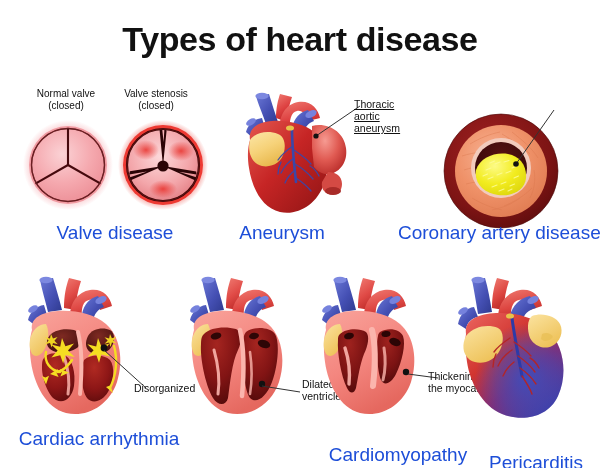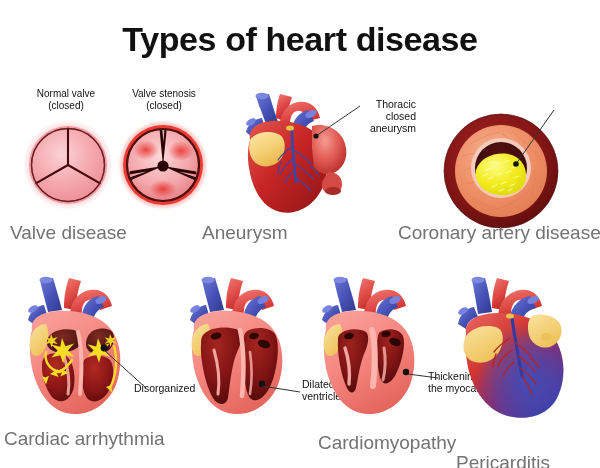--- a/index.html
+++ b/index.html
@@ -15,51 +15,51 @@
 
   .title{
     position:absolute;left:0;top:20px;width:600px;
     text-align:center;
     font-size:34px;font-weight:bold;letter-spacing:-0.4px;
     color:#111111;
   }
 
   .panel{position:absolute;}
   .caption{
-    position:absolute;width:100%;
-    font-size:19px;color:#737373;white-space:nowrap;
+    position:absolute;width:100%;text-align:center;
+    font-size:19px;color:#1d4ed8;white-space:nowrap;
   }
   .subcap{
     position:absolute;text-align:center;
     font-size:10px;line-height:12px;color:#111111;
   }
   .callout{
     position:absolute;
     font-size:10.5px;line-height:12.2px;color:#111111;
   }
-  .callout.center{text-align:right;}
+  .callout.center{text-align:left;text-decoration:underline;}
   .callout.left{text-align:left;}
   svg{display:block;overflow:visible;}
   .art{position:absolute;}
 </style>
 </head>
 <body>
 
 <div id="poster">
 
   <div class="title">Types of heart disease</div>
 
   <div class="panel" style="left:10px;top:88px;width:210px;height:160px;">
 
     <div class="subcap" style="left:8px;top:0px;width:96px;">
       <div>Normal valve</div>
       <div>(closed)</div>
     </div>
 
-    <div class="subcap" style="left:104px;top:0px;width:100px;">
+    <div class="subcap" style="left:96px;top:0px;width:100px;">
       <div>Valve stenosis</div>
       <div>(closed)</div>
     </div>
 
     <div class="art" style="left:11px;top:30px;">
       <svg width="94" height="94" viewBox="0 0 94 94" aria-hidden="true">
         <defs>
           <radialGradient id="nvHalo" cx="50%" cy="50%" r="50%">
             <stop offset="70%" stop-color="#f7b6bb" stop-opacity="1"></stop>
             <stop offset="100%" stop-color="#f7b6bb" stop-opacity="0"></stop>
@@ -187,21 +187,21 @@
       </svg>
     </div>
 
     <svg class="art" style="left:86px;top:12px;" width="64" height="40" aria-hidden="true">
       <path d="M2 36 L46 6" stroke="#333333" stroke-width="1" fill="none"></path>
       <circle cx="2" cy="36" r="2.6" fill="#111111"></circle>
     </svg>
 
     <div class="callout center" style="left:126px;top:10px;width:62px;">
       <div>Thoracic</div>
-      <div>closed</div>
+      <div>aortic</div>
       <div>aneurysm</div>
     </div>
 
     <div class="caption" style="left:-26px;top:134px;width:160px;">Aneurysm</div>
   </div>
 
   <div class="panel" style="left:398px;top:88px;width:200px;height:160px;">
 
     <div class="art" style="left:44px;top:24px;">
       <svg width="118" height="118" viewBox="0 0 118 118" aria-hidden="true">
@@ -463,21 +463,21 @@
 
     <svg class="art" style="left:96px;top:96px;" width="36" height="14" aria-hidden="true">
       <path d="M2 6 L32 10" stroke="#333333" stroke-width="1" fill="none"></path>
     </svg>
 
     <div class="callout left" style="left:118px;top:98px;width:110px;">
       <div>Thickening of</div>
       <div>the myocardium</div>
     </div>
 
-    <div class="caption" style="left:8px;top:160px;width:160px;">Cardiomyopathy</div>
+    <div class="caption" style="left:8px;top:172px;width:160px;">Cardiomyopathy</div>
   </div>
 
   <div class="panel" style="left:440px;top:272px;width:160px;height:190px;">
 
     <div class="art" style="left:14px;top:0px;">
       <svg width="140" height="150" viewBox="0 0 140 150" aria-hidden="true">
         <defs>
           <linearGradient id="peBody" x1="0.1" y1="0" x2="0.9" y2="1">
             <stop offset="0%" stop-color="#e8605a"></stop>
             <stop offset="35%" stop-color="#d13530"></stop>

